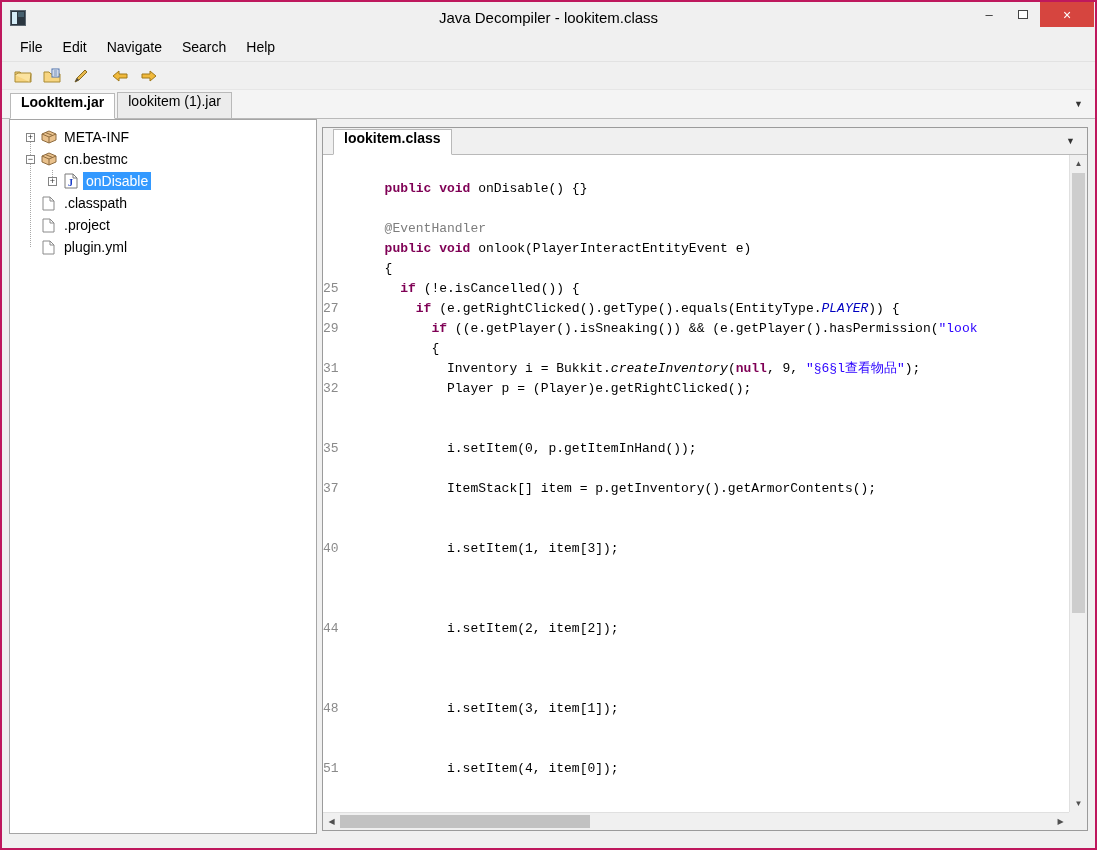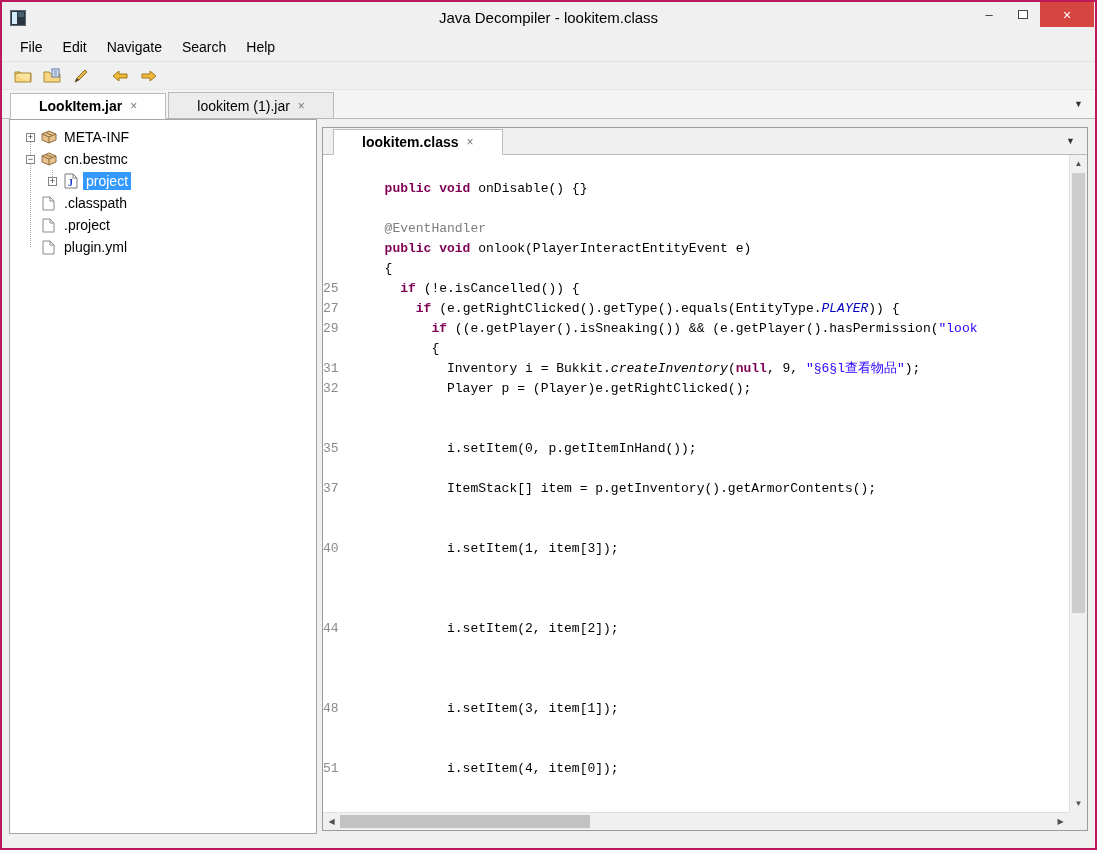--- a/index.html
+++ b/index.html
@@ -28,21 +28,21 @@
   .menubar { height: 29px; display: flex; align-items: center; padding-left: 8px; font-size: 14px; border-bottom: 1px solid #e2e2e2; flex: none; }
   .menu-item { padding: 4px 10px; color: #000; }
 
   
   .toolbar { height: 28px; display: flex; align-items: center; padding-left: 8px; border-bottom: 1px solid #e6e6e6; flex: none; }
   .tool { width: 26px; height: 24px; display: flex; align-items: center; justify-content: center; margin-right: 3px; }
   .tool.sep-before { margin-left: 10px; }
 
   
   .tabstrip { height: 29px; background: #f4f4f4; border-bottom: 1px solid #b9b9b9; display: flex; align-items: flex-end; padding-left: 8px; flex: none; position: relative; }
-  .tab { height: 26px; padding: 0 28px; display: flex; align-items: center; gap: 8px; border: 1px solid #b9b9b9; border-bottom: none; background: #ececec; font-size: 14px; margin-right: 2px; color: #000; }
+  .tab { height: 26px; padding: 0 10px; display: flex; align-items: center; gap: 8px; border: 1px solid #b9b9b9; border-bottom: none; background: #ececec; font-size: 14px; margin-right: 2px; color: #000; flex-direction: column; }
   .tab.active { background: #fff; font-weight: bold; margin-bottom: -1px; border-bottom: 1px solid #fff; }
   .tab .tab-close { color: #777; font-size: 12px; font-weight: normal; }
   .overflow-btn { margin-left: auto; margin-right: 12px; align-self: center; color: #333; font-size: 9px; }
 
   
   .main { flex: 1; display: flex; padding: 0 7px 14px 7px; gap: 5px; background: #f0f0f0; min-height: 0; }
 
   
   .tree-panel { width: 308px; flex: none; background: #fff; border: 1px solid #a5a5a5; padding-top: 6px; position: relative; font-size: 14px; overflow: hidden; }
   .titem { height: 22px; display: flex; align-items: center; position: relative; z-index: 1; }
@@ -188,21 +188,21 @@
           </div>
           <div class="titem" style="padding-left: 38px;">
             <span class="expander">+</span>
             <span class="ticon">
               <svg width="14" height="16" viewBox="0 0 14 16">
                 <path d="M1 1 H9 L13 5 V15 H1 Z" fill="#fff" stroke="#7a7a7a"></path>
                 <path d="M9 1 V5 H13" fill="none" stroke="#7a7a7a"></path>
                 <text x="4" y="13" font-size="10" fill="#1a3cc8" font-weight="bold" font-family="serif">J</text>
               </svg>
             </span>
-            <span class="tlabel selected">project</span>
+            <span class="tlabel selected">onDisable</span>
           </div>
           <div class="titem" style="padding-left: 16px;">
             <span class="expander empty"></span>
             <span class="ticon">
               <svg width="13" height="15" viewBox="0 0 13 15">
                 <path d="M1 1 H8 L12 5 V14 H1 Z" fill="#fff" stroke="#8a8a8a"></path>
                 <path d="M8 1 V5 H12" fill="none" stroke="#8a8a8a"></path>
               </svg>
             </span>
             <span class="tlabel">.classpath</span>

